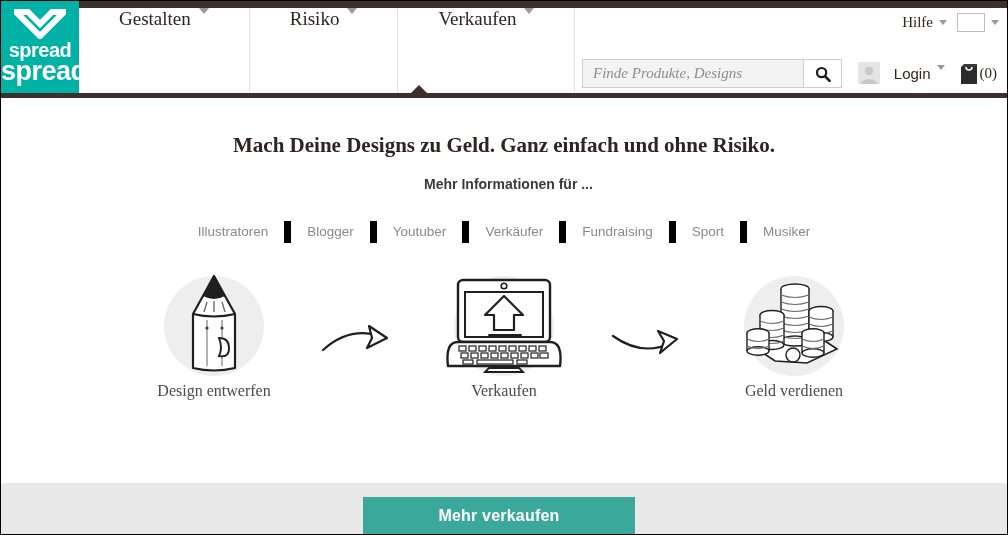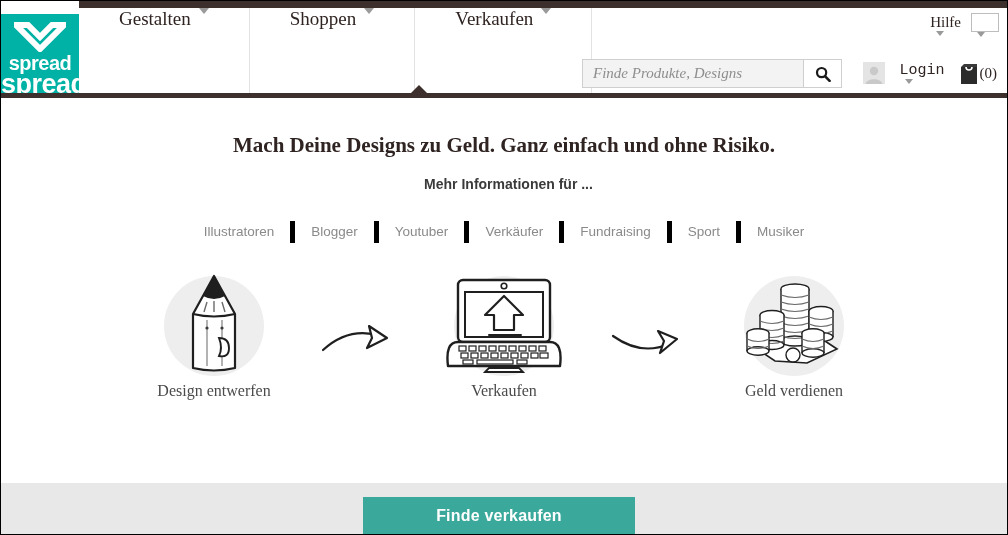--- a/index.html
+++ b/index.html
@@ -47,21 +47,21 @@
     left: 409px; top: 84px;
     width: 0; height: 0;
     border-left: 9px solid transparent;
     border-right: 9px solid transparent;
     border-bottom: 9px solid #3d302c;
   }
 
   
   .logo {
     position: absolute;
-    left: 0; top: 13px;
+    left: 0; top: 0;
     width: 78px;
     height: 97px;
     background: #00b2a5;
     color: #ffffff;
     text-align: center;
   }
   .logo-heart {
     position: absolute;
     left: 50%;
     top: 8px;
@@ -120,21 +120,21 @@
     display: flex;
     align-items: center;
     gap: 10px;
   }
   .util-link {
     font-family: "Liberation Serif", serif;
     font-size: 15px;
     color: #2f2422;
     cursor: pointer;
     display: flex;
-    flex-direction: column;
+    align-items: center;
   }
   .caret-sm {
     display: inline-block;
     margin-left: 6px;
     width: 0; height: 0;
     border-left: 4px solid transparent;
     border-right: 4px solid transparent;
     border-top: 5px solid #9a9a9a;
   }
   .flag {
@@ -187,26 +187,25 @@
     align-items: center;
     gap: 14px;
   }
   .avatar {
     width: 22px; height: 22px;
     background: #e4e4e4;
     display: flex; align-items: flex-end; justify-content: center;
     overflow: hidden;
   }
   .login-link {
-    font-family: Liberation Mono, monospace;
+    font-family: Liberation Sans, sans-serif;
     font-size: 15px;
     color: #2f2422;
     display: flex; 
     cursor: pointer;
-    flex-direction: column;
   }
   .cart {
     display: flex; align-items: center;
     cursor: pointer;
   }
   .cart-count {
     font-family: "Liberation Serif", serif;
     font-size: 15px;
     color: #2f2422;
     margin-left: 1px;
@@ -244,21 +243,21 @@
     left: 0; right: 0;
     top: 123px;
     display: flex;
     justify-content: center;
     align-items: center;
   }
   .pill {
     padding: 0 16px;
     font-size: 13.5px;
     color: #8a8a8a;
-    border-right: 5px solid #000000;
+    border-right: 7px solid #000000;
     line-height: 22px;
     cursor: pointer;
     white-space: nowrap;
   }
   .pill:last-child { border-right: none; }
 
   
   .steps {
     position: absolute;
     left: 0; right: 0;
@@ -335,21 +334,21 @@
       <div class="logo-word1">spread</div>
       <div class="logo-word2">spread</div>
     </div>
 
     <nav class="nav">
       <div class="nav-item">
         <span class="label">Gestalten</span>
         <span class="caret-down"></span>
       </div>
       <div class="nav-item">
-        <span class="label">Shoppen</span>
+        <span class="label">Risiko</span>
         <span class="caret-down"></span>
       </div>
       <div class="nav-item">
         <span class="label">Verkaufen</span>
         <span class="caret-down"></span>
       </div>
     </nav>
 
     <div class="util-row">
       <span class="util-link">
@@ -548,15 +547,15 @@
             </svg>
           </span>
         </div>
         <div class="step-label">Geld verdienen</div>
       </div>
 
     </div>
   </div>
 
   <div class="footer-band"></div>
-  <button class="cta-button">Finde verkaufen</button>
+  <button class="cta-button">Mehr verkaufen</button>
 
 </div>
 
 </body></html>

